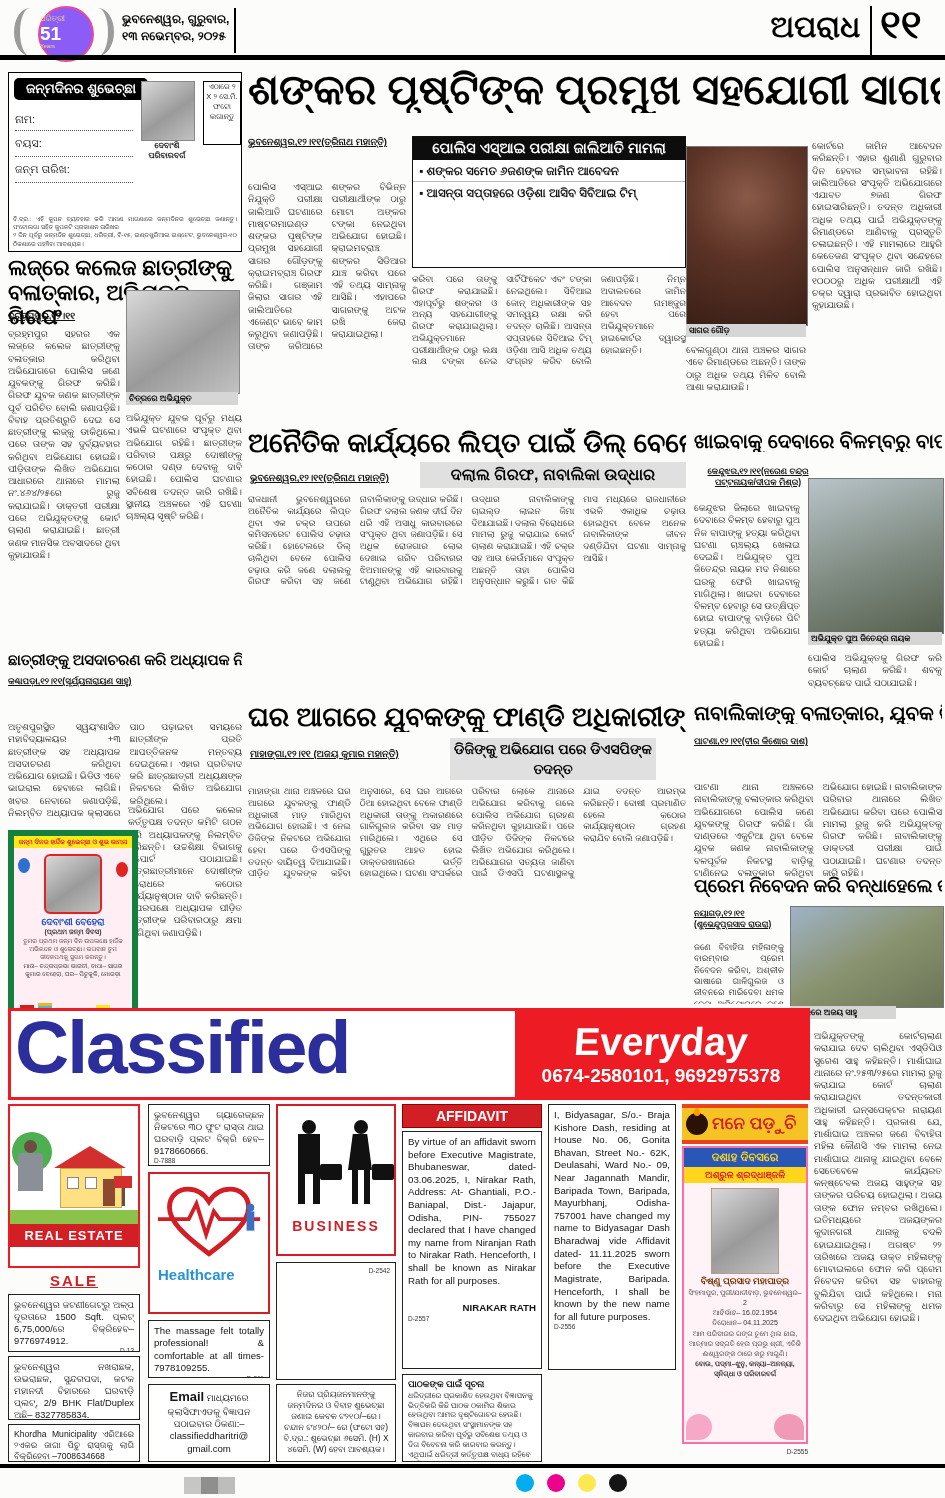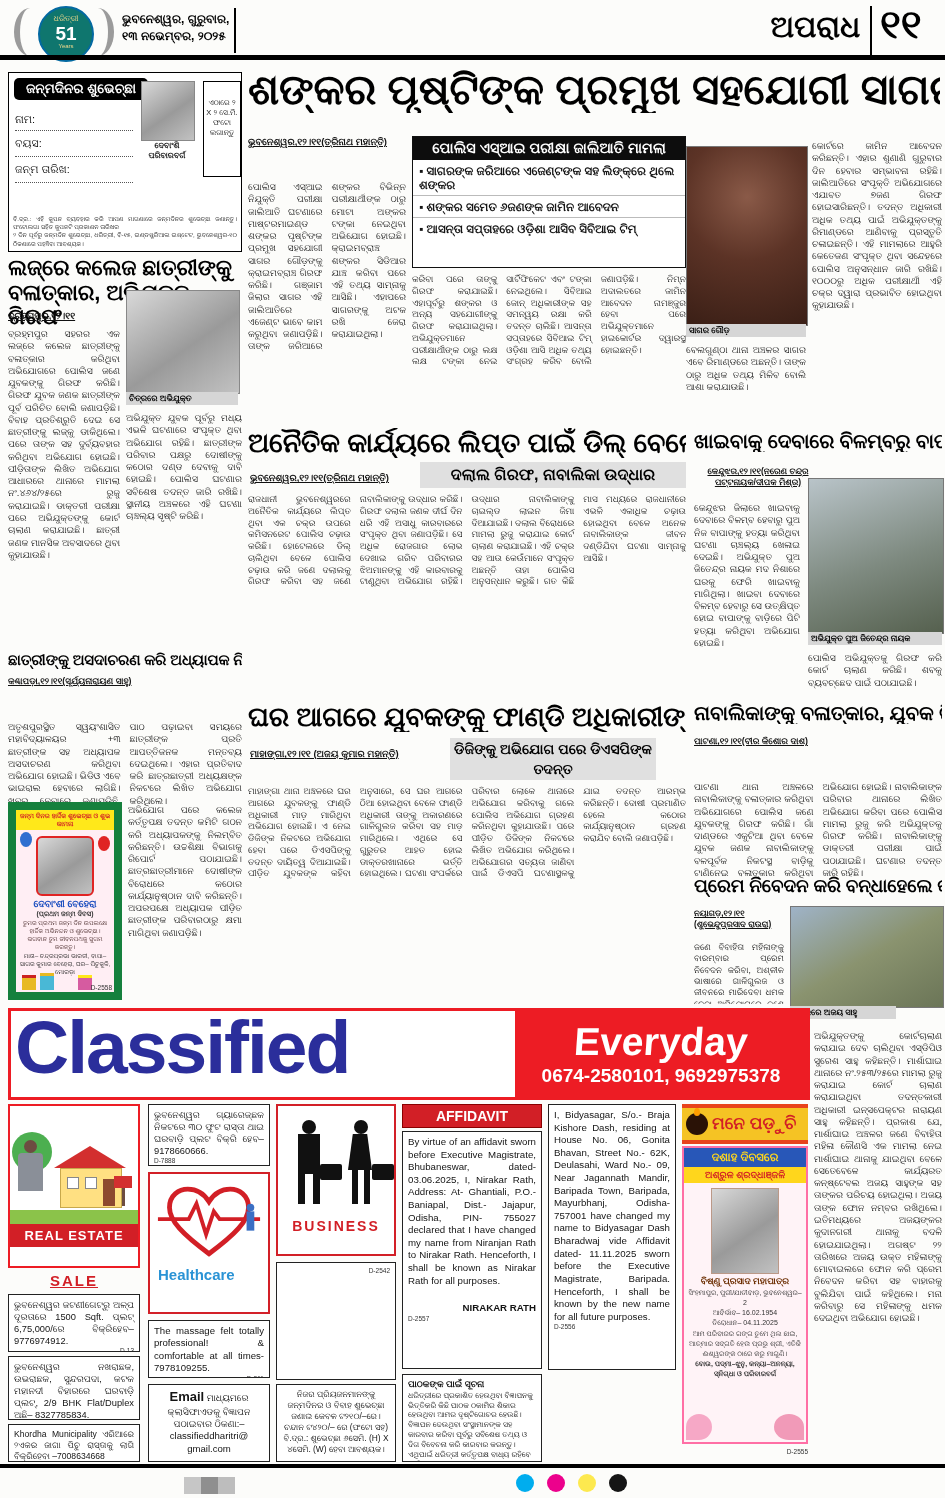--- a/index.html
+++ b/index.html
@@ -21,21 +21,21 @@
   .nowrap{white-space:nowrap;overflow:hidden;}
 </style>
 </head>
 <body>
 
 <div id="page">
 
   <div class="abs" style="left:14px;top:4px;width:100px;height:56px;">
     <div class="abs" style="left:0;top:4px;width:26px;height:48px;border-left:6px solid #9b9b9b;border-radius:50% 0 0 50%;"></div>
     <div class="abs" style="right:0;top:4px;width:26px;height:48px;border-right:6px solid #9b9b9b;border-radius:0 50% 50% 0;"></div>
-    <div class="abs" style="left:24px;top:2px;width:52px;height:52px;border-radius:50%;background:#0f766e;border:2px solid #0369a1;text-align:center;color:#fff;">
+    <div class="abs" style="left:24px;top:2px;width:52px;height:52px;border-radius:50%;background:#8b5cf6;border:2px solid #ec4899;color:#fff;">
       <div style="font-size:8px;color:#f0d98c;margin-top:6px;">ଧରିତ୍ରୀ</div>
       <div style="font-size:19px;font-weight:800;line-height:1;">51</div>
       <div style="font-size:6px;color:#f0d98c;">Years</div>
     </div>
   </div>
   <div class="abs" style="left:122px;top:11px;width:110px;font-weight:800;font-size:12px;line-height:1.45;color:#000;">
     <div>ଭୁବନେଶ୍ୱର, ଗୁରୁବାର,</div>
     <div>୧୩ ନଭେମ୍ବର, ୨୦୨୫</div>
   </div>
   <div class="abs rule" style="left:234px;top:8px;width:2px;height:45px;"></div>
@@ -51,60 +51,59 @@
     <div class="abs" style="left:6px;top:36px;width:118px;font-size:11px;">
       <div style="border-bottom:1px dotted #555;padding:4px 0;">ନାମ:</div>
       <div style="border-bottom:1px dotted #555;padding:6px 0;">ବୟସ:</div>
       <div style="border-bottom:1px dotted #555;padding:6px 0;">ଜନ୍ମ ତାରିଖ:</div>
     </div>
     <div class="abs photo" style="left:132px;top:8px;width:52px;height:58px;"></div>
     <div class="abs" style="left:124px;top:68px;width:68px;text-align:center;font-size:8px;font-weight:bold;line-height:1.2;">
       <div>ଦେବାଂଶି</div>
       <div>ପରିବାରବର୍ଗ</div>
     </div>
-    <div class="abs" style="left:194px;top:8px;width:34px;height:62px;border:1px solid #000;font-size:7.5px;text-align:center;padding:16px 1px;line-height:1.35;">ଏଠାରେ ୨ X ୨ ସେ.ମି. ଫଟୋ ଲଗାନ୍ତୁ</div>
+    <div class="abs" style="left:194px;top:8px;width:34px;height:62px;border:1px solid #000;font-size:7.5px;text-align:center;padding:0 1px;line-height:1.35;">ଏଠାରେ ୨ X ୨ ସେ.ମି. ଫଟୋ ଲଗାନ୍ତୁ</div>
     <div class="abs" style="left:4px;bottom:3px;width:224px;font-size:6.2px;line-height:1.35;text-align:justify;color:#222;">
       <div>ବି.ଦ୍ର.: ଏହି କୁପନ ବ୍ୟବହାର କରି ଆପଣ ମାଗଣାରେ ଜନ୍ମଦିନର ଶୁଭେଚ୍ଛା ଜଣାନ୍ତୁ। ଫଟୋଲଗା ସହିତ କୁପନଟି ପ୍ରକାଶନ ତାରିଖର</div>
       <div>୨ ଦିନ ପୂର୍ବରୁ ଜନ୍ମଦିନ ଶୁଭେଚ୍ଛା, ଧରିତ୍ରୀ, ବି-୧୫, ଇଣ୍ଡଷ୍ଟ୍ରିଆଲ ଇଷ୍ଟେଟ, ଭୁବନେଶ୍ୱର-୧୦ ଠିକଣାରେ ପହଞ୍ଚିବା ଆବଶ୍ୟକ।</div>
     </div>
   </div>
 
   <div class="abs hl" style="left:8px;top:256px;width:234px;font-size:22px;text-align:left;">ଲଜ୍‌ରେ କଲେଜ ଛାତ୍ରୀଙ୍କୁ ବଳାତ୍କାର, ଅଭିଯୁକ୍ତ ଗିରଫ</div>
   <div class="abs byline" style="left:8px;top:310px;">ବ୍ରହ୍ମପୁର,୧୨।୧୧</div>
   <div class="abs photo" style="left:126px;top:290px;width:112px;height:102px;"></div>
   <div class="abs cap" style="left:126px;top:392px;width:106px;">ଚିତ୍ରରେ ଅଭିଯୁକ୍ତ</div>
   <div class="abs body-txt" style="left:8px;top:328px;width:112px;height:320px;">ବ୍ରହ୍ମପୁର ସହରର ଏକ ଲଜ୍‌ରେ କଲେଜ ଛାତ୍ରୀଙ୍କୁ ବଳାତ୍କାର କରିଥିବା ଅଭିଯୋଗରେ ପୋଲିସ ଜଣେ ଯୁବକଙ୍କୁ ଗିରଫ କରିଛି। ଗିରଫ ଯୁବକ ଜଣକ ଛାତ୍ରୀଙ୍କ ପୂର୍ବ ପରିଚିତ ବୋଲି ଜଣାପଡ଼ିଛି। ବିବାହ ପ୍ରତିଶ୍ରୁତି ଦେଇ ସେ ଛାତ୍ରୀଙ୍କୁ ଲଜ୍‌କୁ ଡାକିଥିଲେ। ପରେ ତାଙ୍କ ସହ ଦୁର୍ବ୍ୟବହାର କରିଥିବା ଅଭିଯୋଗ ହୋଇଛି। ପୀଡ଼ିତାଙ୍କ ଲିଖିତ ଅଭିଯୋଗ ଆଧାରରେ ଥାନାରେ ମାମଲା ନଂ.୪୬୪/୨୫ରେ ରୁଜୁ କରାଯାଇଛି। ଡାକ୍ତରୀ ପରୀକ୍ଷା ପରେ ଅଭିଯୁକ୍ତଙ୍କୁ କୋର୍ଟ ଚାଲାଣ କରାଯାଇଛି। ଛାତ୍ରୀ ଜଣକ ମାନସିକ ଅବସାଦରେ ଥିବା କୁହାଯାଉଛି।</div>
   <div class="abs body-txt" style="left:126px;top:412px;width:116px;height:236px;">ଅଭିଯୁକ୍ତ ଯୁବକ ପୂର୍ବରୁ ମଧ୍ୟ ଏଭଳି ଘଟଣାରେ ସଂପୃକ୍ତ ଥିବା ଅଭିଯୋଗ ରହିଛି। ଛାତ୍ରୀଙ୍କ ପରିବାର ପକ୍ଷରୁ ଦୋଷୀଙ୍କୁ କଠୋର ଦଣ୍ଡ ଦେବାକୁ ଦାବି ହୋଇଛି। ପୋଲିସ ଘଟଣାର ସବିଶେଷ ତଦନ୍ତ ଜାରି ରଖିଛି। ସ୍ଥାନୀୟ ଅଞ୍ଚଳରେ ଏହି ଘଟଣା ଚାଞ୍ଚଲ୍ୟ ସୃଷ୍ଟି କରିଛି।</div>
 
   <div class="abs hl nowrap" style="left:8px;top:652px;width:234px;font-size:15px;">ଛାତ୍ରୀଙ୍କୁ ଅସଦାଚରଣ କରି ଅଧ୍ୟାପକ ନିଲମ୍ବିତ</div>
   <div class="abs byline" style="left:8px;top:676px;font-size:8.8px;">କଣ୍ଢାପଡ଼ା,୧୨।୧୧(ସୂର୍ଯ୍ୟନାରାୟଣ ସାହୁ)</div>
   <div class="abs body-txt cols2" style="left:8px;top:694px;width:234px;height:104px;">ଅତୃଶପୁରସ୍ଥିତ ସ୍ୱୟଂଶାସିତ ମହାବିଦ୍ୟାଳୟର +୩ ଛାତ୍ରୀଙ୍କ ସହ ଅଧ୍ୟାପକ ଅସଦାଚରଣ କରିଥିବା ଅଭିଯୋଗ ହୋଇଛି। ଭିଡିଓ ଏବେ ଭାଇରାଲ ହେବାରେ ଲାଗିଛି। ଖବର ନେବାରେ ଜଣାପଡ଼ିଛି, ନିଲମ୍ବିତ ଅଧ୍ୟାପକ କ୍ଲାସରେ ପାଠ ପଢ଼ାଇବା ସମୟରେ ଛାତ୍ରୀଙ୍କ ପ୍ରତି ଆପତ୍ତିଜନକ ମନ୍ତବ୍ୟ ଦେଇଥିଲେ। ଏହାର ପ୍ରତିବାଦ କରି ଛାତ୍ରଛାତ୍ରୀ ଅଧ୍ୟକ୍ଷଙ୍କ ନିକଟରେ ଲିଖିତ ଅଭିଯୋଗ କରିଥିଲେ।</div>
   <div class="abs body-txt" style="left:128px;top:804px;width:114px;height:196px;">ଅଭିଯୋଗ ପରେ କଲେଜ କର୍ତ୍ତୃପକ୍ଷ ତଦନ୍ତ କମିଟି ଗଠନ କରି ଅଧ୍ୟାପକଙ୍କୁ ନିଲମ୍ବିତ କରିଛନ୍ତି। ଉଚ୍ଚଶିକ୍ଷା ବିଭାଗକୁ ରିପୋର୍ଟ ପଠାଯାଇଛି। ଛାତ୍ରଛାତ୍ରୀମାନେ ଦୋଷୀଙ୍କ ବିରୋଧରେ କଠୋର କାର୍ଯ୍ୟାନୁଷ୍ଠାନ ଦାବି କରିଛନ୍ତି। ଅପରପକ୍ଷେ ଅଧ୍ୟାପକ ପୀଡ଼ିତ ଛାତ୍ରୀଙ୍କ ପରିବାରଠାରୁ କ୍ଷମା ମାଗିଥିବା ଜଣାପଡ଼ିଛି।</div>
 
-  <div class="abs" style="left:8px;top:802px;width:114px;height:198px;border:8px solid #15803d;background:#ffeef4;box-sizing:border-box;overflow:hidden;">
+  <div class="abs" style="left:8px;top:830px;width:130px;height:198px;border:6px solid #15803d;background:#ffeef4;box-sizing:border-box;overflow:hidden;">
     <div style="background:#ffe81a;color:#d21f26;font-weight:800;font-size:6.6px;text-align:center;padding:2px 1px;">ଜନ୍ମ ଦିନର ହାର୍ଦ୍ଦିକ ଶୁଭେଚ୍ଛା ଓ ଶୁଭ କାମନା</div>
     <div class="abs" style="left:4px;top:22px;width:12px;height:15px;border-radius:50%;background:#2f6fd0;"></div>
     <div class="abs" style="right:4px;top:26px;width:12px;height:15px;border-radius:50%;background:#e02424;"></div>
     <div class="photo" style="width:54px;height:56px;margin:6px auto 2px auto;border:2px solid #e02424;border-radius:6px;"></div>
     <div style="text-align:center;font-weight:800;font-size:9.5px;color:#1d4fc0;">ଦେବାଂଶୀ ବେହେରା</div>
     <div style="text-align:center;font-size:6.8px;font-weight:bold;color:#333;">(ପ୍ରଥମ ଜନ୍ମ ଦିବସ)</div>
     <div style="font-size:6.2px;text-align:center;padding:1px 4px;line-height:1.3;color:#4a2b2b;">ତୁମର ପ୍ରଥମ ଜନ୍ମ ଦିନ ଉପଲକ୍ଷେ ହାର୍ଦ୍ଦିକ ଅଭିନନ୍ଦନ ଓ ଶୁଭେଚ୍ଛା। ଭଗବାନ ତୁମ ଜୀବନପଥକୁ ସୁଗମ କରନ୍ତୁ।</div>
     <div style="font-size:6.2px;text-align:center;padding:0 3px;line-height:1.3;color:#222;">ମାତା– ଚନ୍ଦ୍ରପ୍ରଭା ଭାରତୀ, ବାପା– ସାଗର କୁମାର ବେହେରା, ଘର– ପିଚୁକୁଳି, ମୋରଡ଼ା</div>
     <div class="abs" style="left:6px;bottom:2px;width:14px;height:12px;background:#e8b923;border-top:3px solid #c22;"></div>
     <div class="abs" style="left:24px;bottom:2px;width:14px;height:14px;background:#49b8d6;border-top:3px solid #e8b923;"></div>
     <div class="abs" style="right:22px;bottom:2px;width:14px;height:12px;background:#d65ba0;border-top:3px solid #ffe81a;"></div>
     <div class="abs adid" style="right:2px;bottom:1px;">D-2558</div>
   </div>
 
   <div class="abs byline" style="left:248px;top:136px;">ଭୁବନେଶ୍ୱର,୧୨।୧୧(ତ୍ରିନାଥ ମହାନ୍ତି)</div>
   <div class="abs body-txt cols2" style="left:248px;top:154px;width:158px;height:266px;">ପୋଲିସ ଏସ୍‌ଆଇ ନିଯୁକ୍ତି ପରୀକ୍ଷା ଜାଲିଆତି ଘଟଣାରେ ମାଷ୍ଟରମାଇଣ୍ଡ ଶଙ୍କର ପୃଷ୍ଟିଙ୍କ ପ୍ରମୁଖ ସହଯୋଗୀ ସାଗର ଗୌଡ଼ଙ୍କୁ କ୍ରାଇମବ୍ରାଞ୍ଚ ଗିରଫ କରିଛି। ଗଞ୍ଜାମ ଜିଲାର ସାଗର ଏହି ଜାଲିଆତିରେ ଏଜେଣ୍ଟ ଭାବେ କାମ କରୁଥିବା ଜଣାପଡ଼ିଛି। ତାଙ୍କ ଜରିଆରେ ଶଙ୍କର ବିଭିନ୍ନ ପରୀକ୍ଷାର୍ଥୀଙ୍କ ଠାରୁ ମୋଟା ଅଙ୍କର ଟଙ୍କା ନେଇଥିବା ଅଭିଯୋଗ ହୋଇଛି। କ୍ରାଇମବ୍ରାଞ୍ଚ ଶଙ୍କର ସିଡିଆର ଯାଞ୍ଚ କରିବା ପରେ ଏହି ତଥ୍ୟ ସାମ୍ନାକୁ ଆସିଛି। ଏହାପରେ ସାଗରଙ୍କୁ ଅଟକ ରଖି ଜେରା କରାଯାଇଥିଲା।</div>
 
   <div class="abs" style="left:412px;top:136px;width:274px;height:132px;border:1px solid #111;box-sizing:border-box;background:#fff;">
     <div style="background:#0d0d0d;color:#fff;font-weight:800;font-size:14.5px;text-align:center;padding:3px 2px;">ପୋଲିସ ଏସ୍‌ଆଇ ପରୀକ୍ଷା ଜାଲିଆତି ମାମଲା</div>
-    <div style="font-size:11.8px;font-weight:800;padding:4px 6px 3px 6px;border-bottom:1px solid #bbb;"><span>▪</span> <span>ସାଗରଙ୍କ ଜରିଆରେ ଏଜେଣ୍ଟଙ୍କ ସହ ଲିଙ୍କ୍‌ରେ ଥିଲେ ଶଙ୍କର</span></div>
     <div style="font-size:11.8px;font-weight:800;padding:4px 6px 3px 6px;border-bottom:1px solid #bbb;"><span>▪</span> <span>ଶଙ୍କର ସମେତ ୬ଜଣଙ୍କ ଜାମିନ ଆବେଦନ</span></div>
     <div style="font-size:11.8px;font-weight:800;padding:4px 6px 3px 6px;"><span>▪</span> <span>ଆସନ୍ତା ସପ୍ତାହରେ ଓଡ଼ିଶା ଆସିବ ସିବିଆଇ ଟିମ୍</span></div>
   </div>
   <div class="abs body-txt cols3" style="left:412px;top:274px;width:274px;height:146px;font-size:8.9px;">କରିବା ପରେ ତାଙ୍କୁ ଗିରଫ କରାଯାଇଛି। ଏହାପୂର୍ବରୁ ଶଙ୍କର ଓ ଅନ୍ୟ ସହଯୋଗୀଙ୍କୁ ଗିରଫ କରାଯାଇଥିଲା। ଅଭିଯୁକ୍ତମାନେ ପରୀକ୍ଷାର୍ଥୀଙ୍କ ଠାରୁ ଲକ୍ଷ ଲକ୍ଷ ଟଙ୍କା ନେଇ ସାର୍ଟିଫିକେଟ ଏବଂ ଟଙ୍କା ନେଇଥିଲେ। ସିବିଆଇ ଜୋନ୍ ଅଧିକାରୀଙ୍କ ସହ ସମନ୍ୱୟ ରକ୍ଷା କରି ତଦନ୍ତ ଚାଲିଛି। ଆସନ୍ତା ସପ୍ତାହରେ ସିବିଆଇ ଟିମ୍ ଓଡ଼ିଶା ଆସି ଅଧିକ ତଥ୍ୟ ସଂଗ୍ରହ କରିବ ବୋଲି ଜଣାପଡ଼ିଛି। ନିମ୍ନ ଅଦାଲତରେ ଜାମିନ ଆବେଦନ ନାମଞ୍ଜୁର ହେବା ପରେ ଅଭିଯୁକ୍ତମାନେ ହାଇକୋର୍ଟର ଦ୍ୱାରସ୍ଥ ହୋଇଛନ୍ତି।</div>
 
   <div class="abs" style="left:686px;top:146px;width:120px;height:178px;border:1px solid #777;background:radial-gradient(circle at 50% 28%,#8a5a48 0%,#5c3326 45%,#3a1f16 100%);"></div>
   <div class="abs cap" style="left:686px;top:324px;width:114px;">ସାଗର ଗୌଡ଼</div>
   <div class="abs body-txt" style="left:686px;top:344px;width:120px;height:78px;">ବେଲଗୁଣ୍ଠା ଥାନା ଅଞ୍ଚଳର ସାଗର ଏବେ ରିମାଣ୍ଡରେ ଅଛନ୍ତି। ତାଙ୍କ ଠାରୁ ଅଧିକ ତଥ୍ୟ ମିଳିବ ବୋଲି ଆଶା କରାଯାଉଛି।</div>
   <div class="abs body-txt" style="left:812px;top:140px;width:130px;height:282px;">କୋର୍ଟରେ ଜାମିନ ଆବେଦନ କରିଛନ୍ତି। ଏହାର ଶୁଣାଣି ଗୁରୁବାର ଦିନ ହେବାର ସମ୍ଭାବନା ରହିଛି। ଜାଲିଆତିରେ ସଂପୃକ୍ତି ଅଭିଯୋଗରେ ଏଯାବତ ୭ଜଣ ଗିରଫ ହୋଇସାରିଛନ୍ତି। ତଦନ୍ତ ଅଧିକାରୀ ଅଧିକ ତଥ୍ୟ ପାଇଁ ଅଭିଯୁକ୍ତଙ୍କୁ ରିମାଣ୍ଡରେ ଆଣିବାକୁ ପ୍ରସ୍ତୁତି ଚଳାଇଛନ୍ତି। ଏହି ମାମଲାରେ ଆହୁରି କେତେଜଣ ସଂପୃକ୍ତ ଥିବା ସନ୍ଦେହରେ ପୋଲିସ ଅନୁସନ୍ଧାନ ଜାରି ରଖିଛି। ୧୦୦୦ରୁ ଅଧିକ ପରୀକ୍ଷାର୍ଥୀ ଏହି ଚକ୍ର ଦ୍ୱାରା ପ୍ରଭାବିତ ହୋଇଥିବା କୁହାଯାଉଛି।</div>
 

